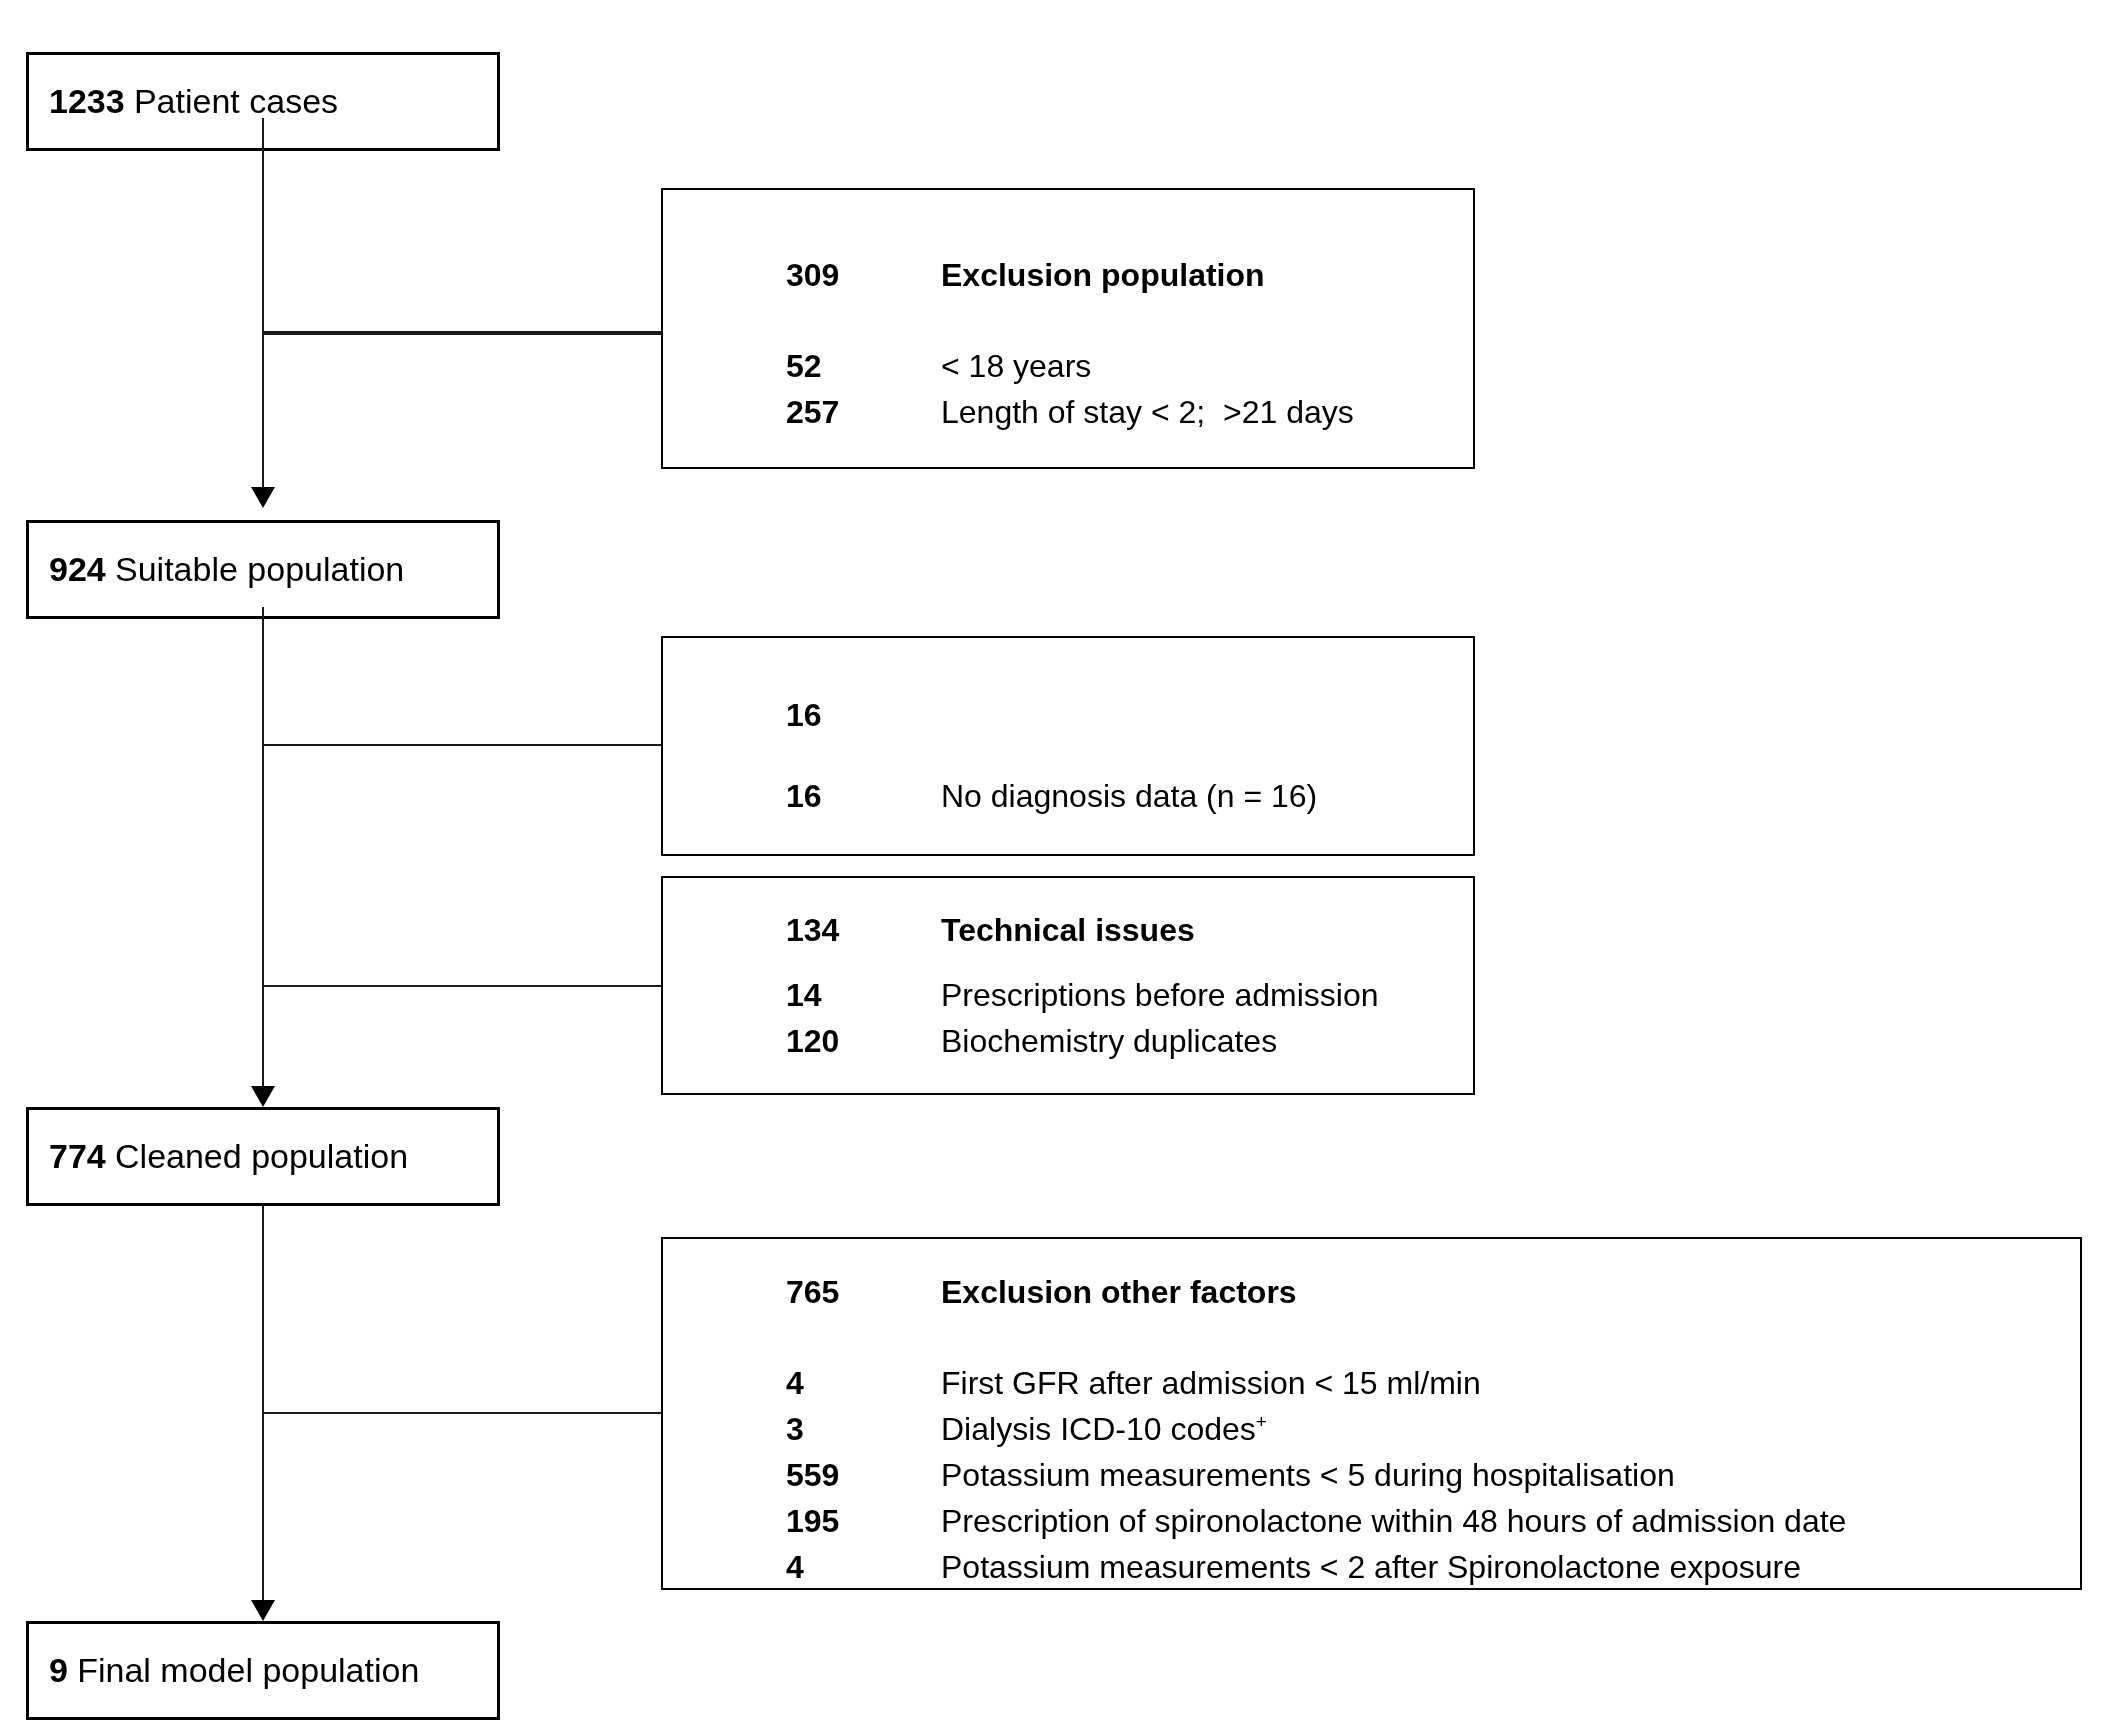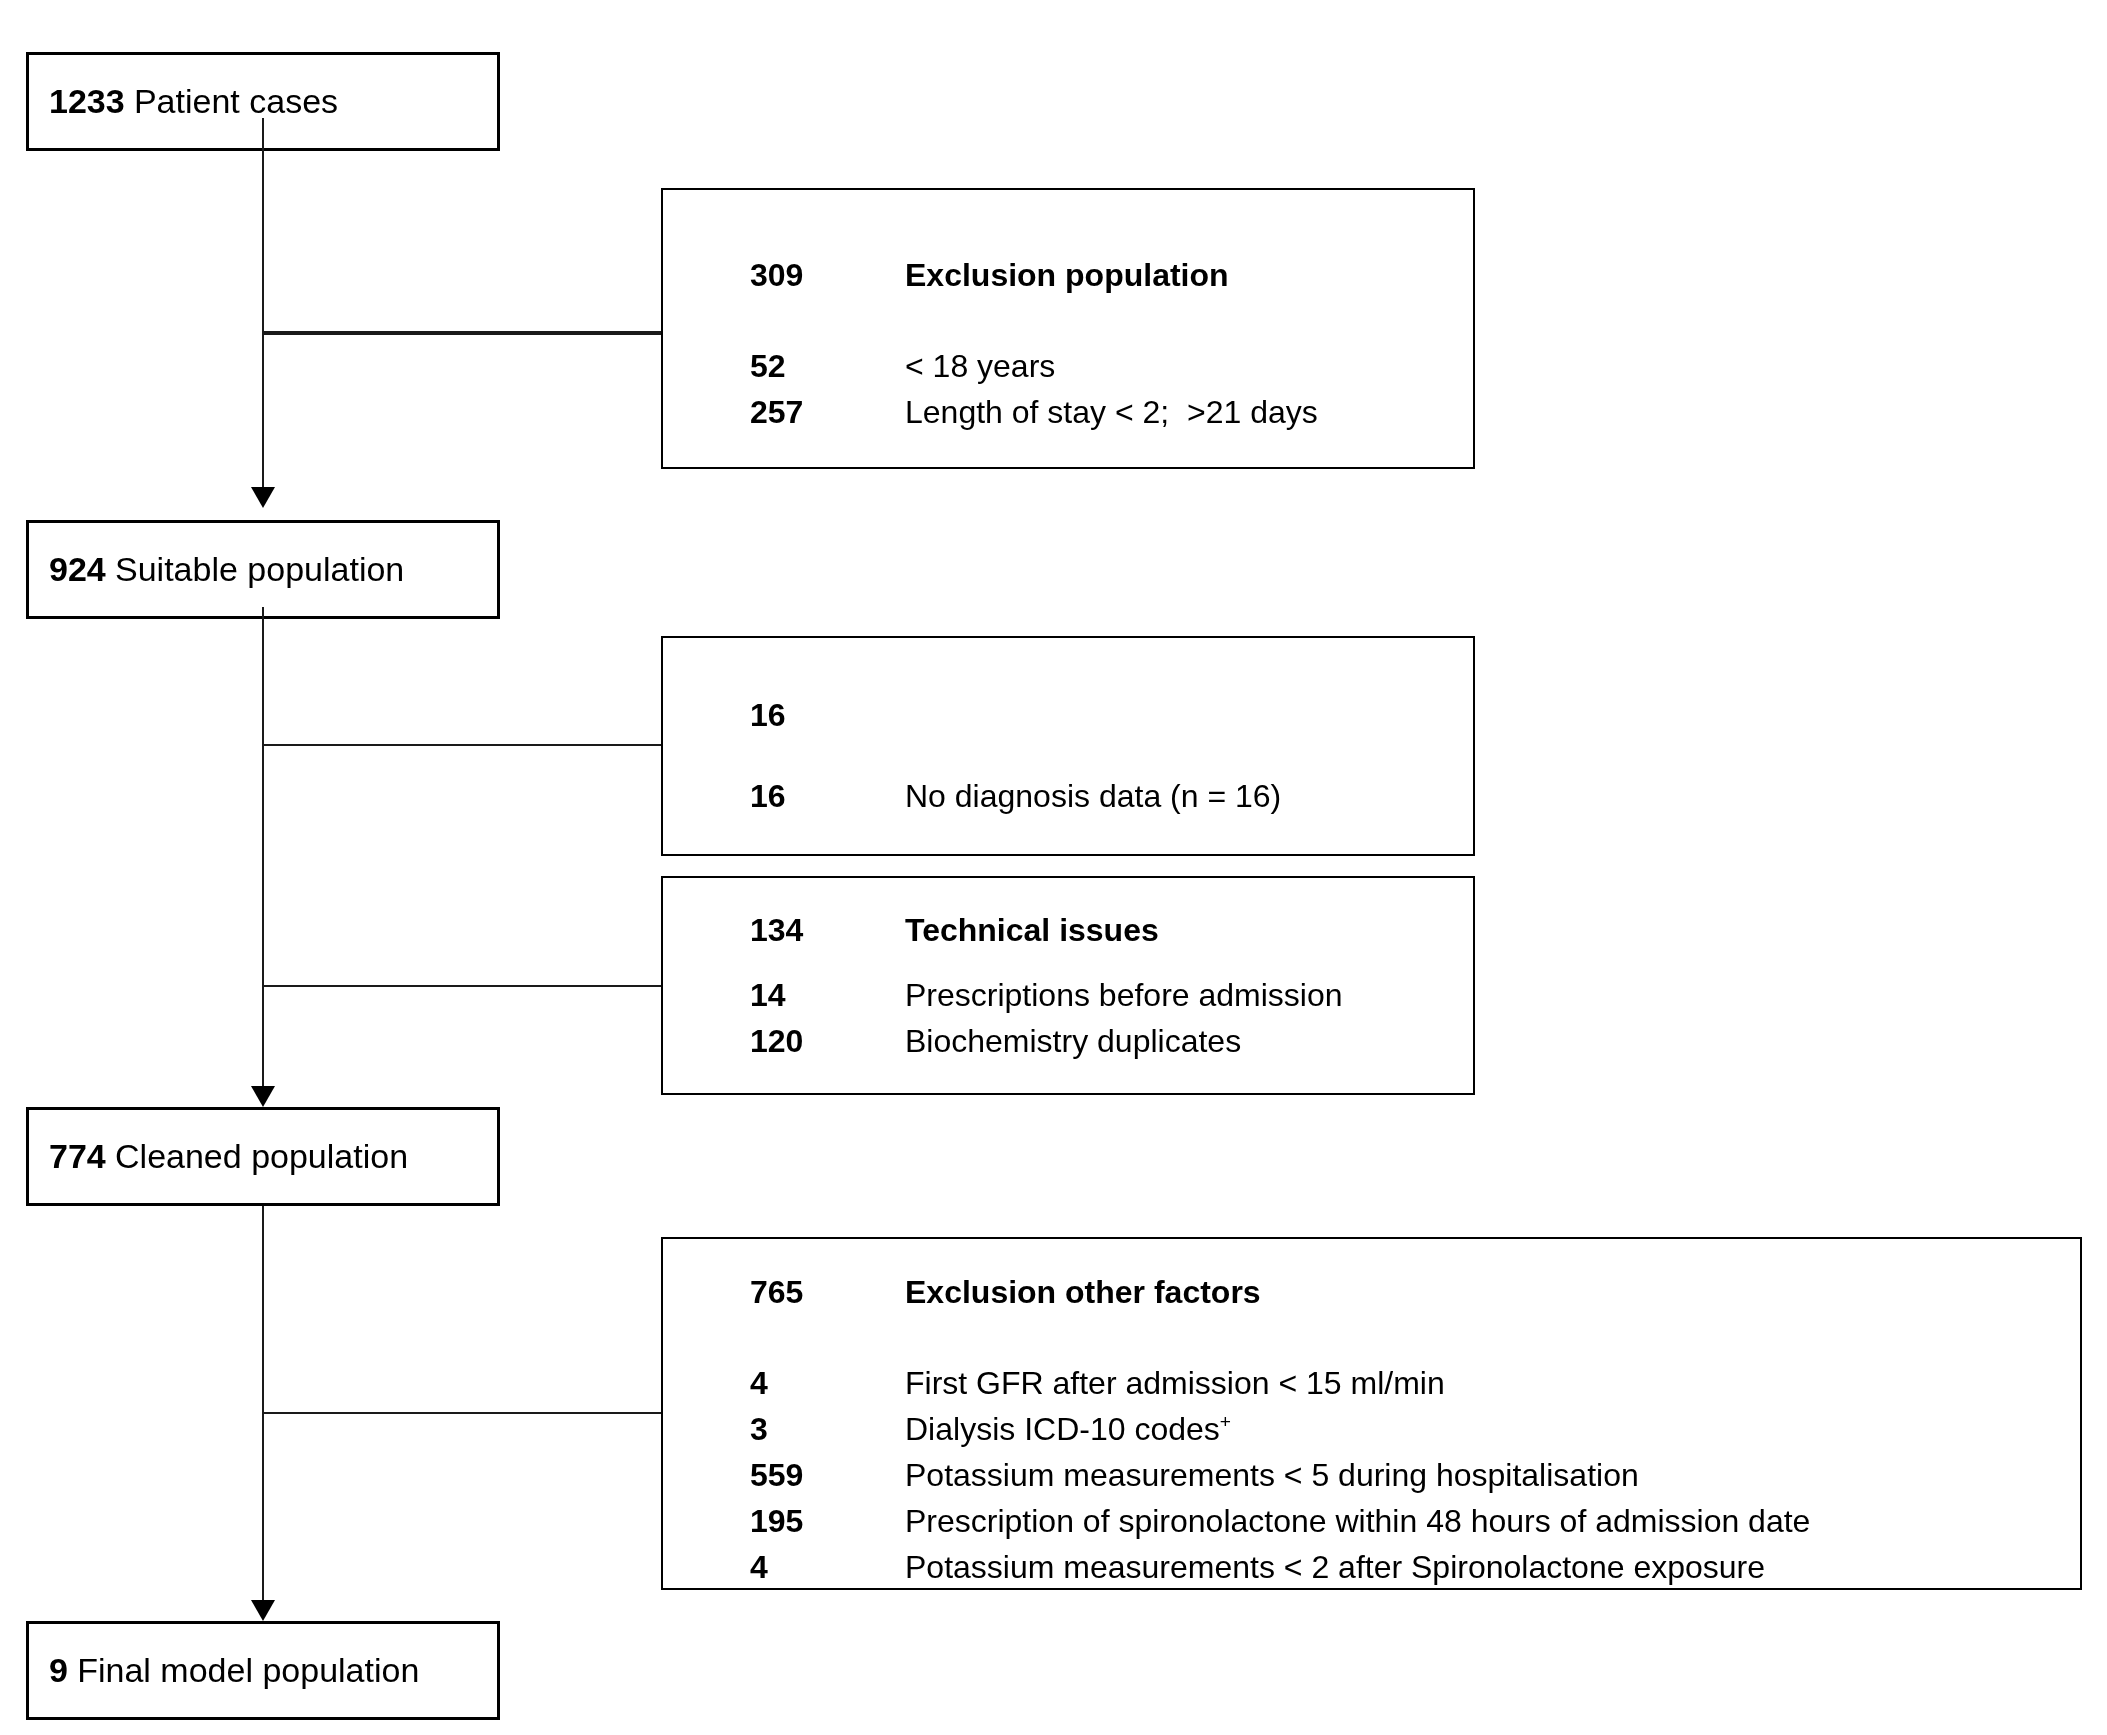--- a/index.html
+++ b/index.html
@@ -42,20 +42,21 @@
   .excl {
     padding-left: 87px;
     font-size: 32px;
   }
   .row {
     display: grid;
     grid-template-columns: 155px auto;
     align-items: center;
     height: 46px;
     line-height: 46px;
+    margin-left: 36px;
   }
   .row .num { font-weight: bold; }
   .row .txt { white-space: pre; }
   .row.header .txt { font-weight: bold; }
   .txt sup {
     font-size: 60%;
     vertical-align: super;
     line-height: 0;
   }
   

